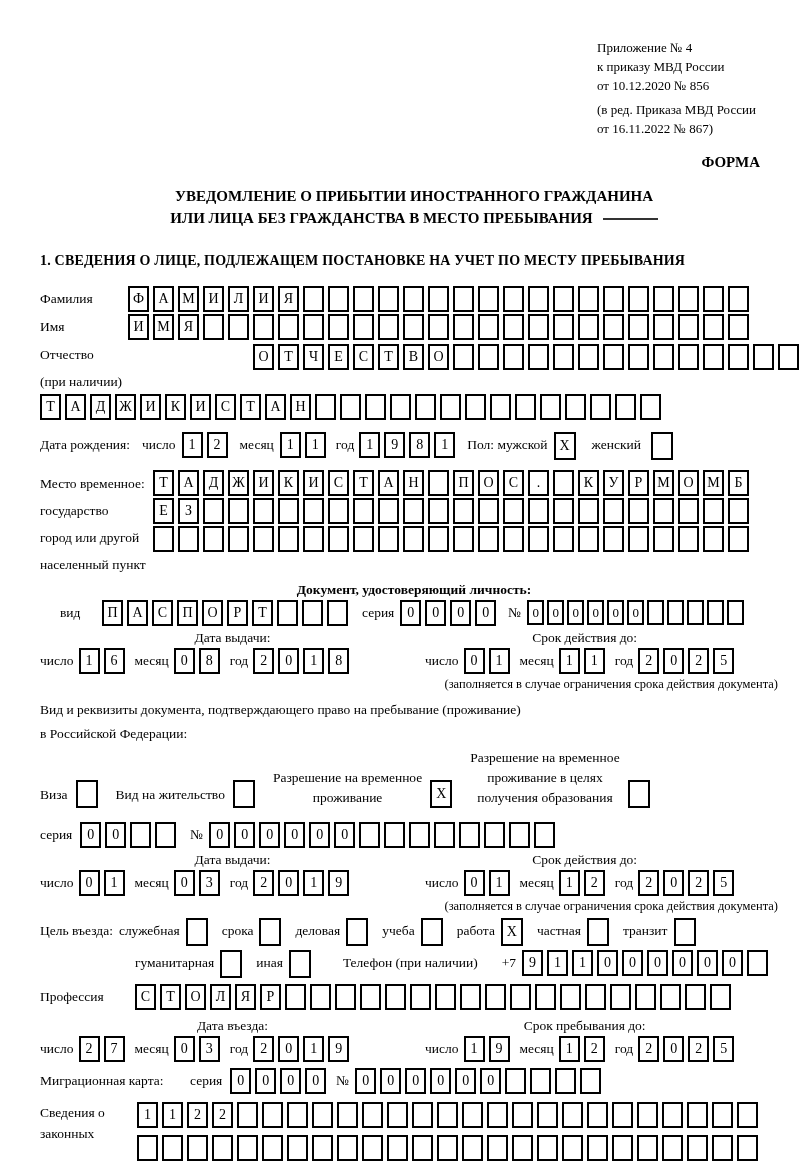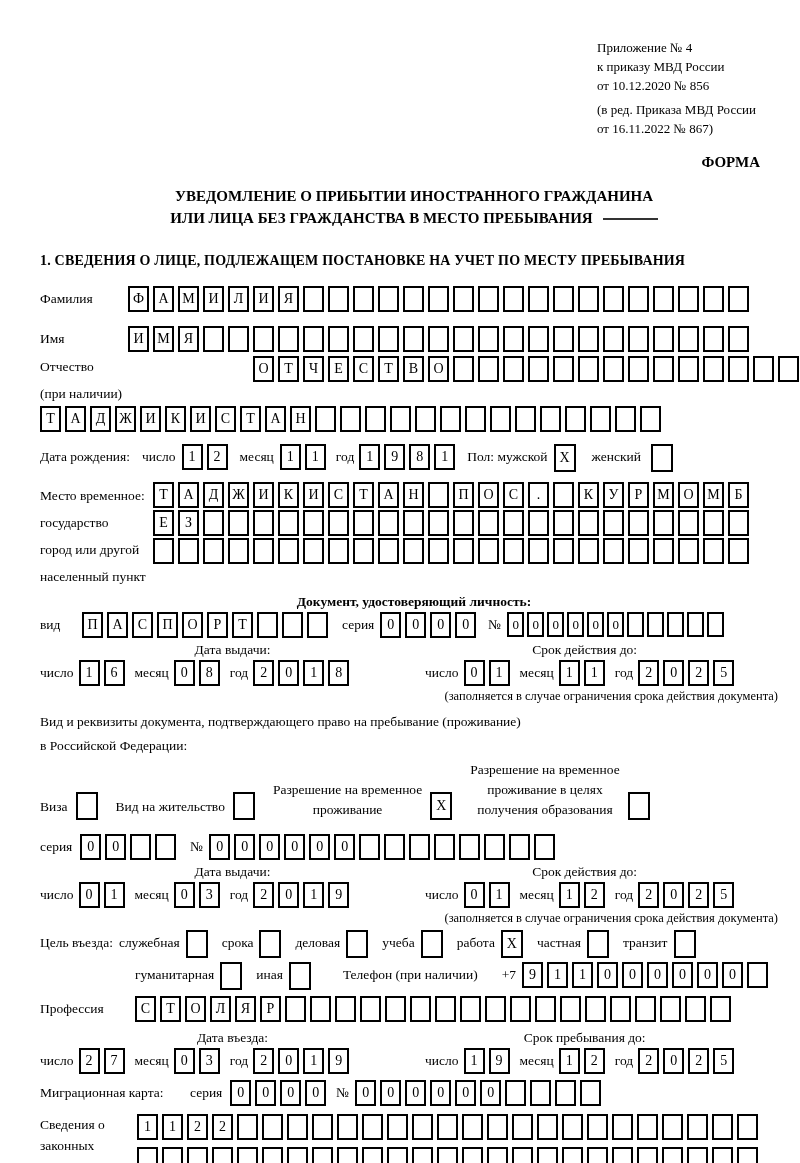--- a/index.html
+++ b/index.html
@@ -101,21 +101,21 @@
         <span class="cell"></span>
         <span class="cell"></span>
         <span class="cell"></span>
         <span class="cell"></span>
         <span class="cell"></span>
         <span class="cell"></span>
         <span class="cell"></span>
       </span>
   </div>
 
-  <div class="frow" style="margin-top:14px;">
+  <div class="frow" style="margin-top:2px;">
     <span class="lbl w1">Имя</span>
     <span class="boxes">
         <span class="cell">И</span>
         <span class="cell">М</span>
         <span class="cell">Я</span>
         <span class="cell"></span>
         <span class="cell"></span>
         <span class="cell"></span>
         <span class="cell"></span>
         <span class="cell"></span>
@@ -313,21 +313,21 @@
           <span class="cell"></span>
           <span class="cell"></span>
           <span class="cell"></span>
           <span class="cell"></span>
         </span>
     </span>
   </div>
 
   <div class="center-bold">Документ, удостоверяющий личность:</div>
 
-  <div class="frow" style="margin-top:2px;">
+  <div class="frow" style="margin-top:2px;margin-left:20px;">
     <span class="lbl" style="width:42px;">вид</span>
     <span class="boxes" style="margin-right:10px;">
         <span class="cell">П</span>
         <span class="cell">А</span>
         <span class="cell">С</span>
         <span class="cell">П</span>
         <span class="cell">О</span>
         <span class="cell">Р</span>
         <span class="cell">Т</span>
         <span class="cell"></span>

